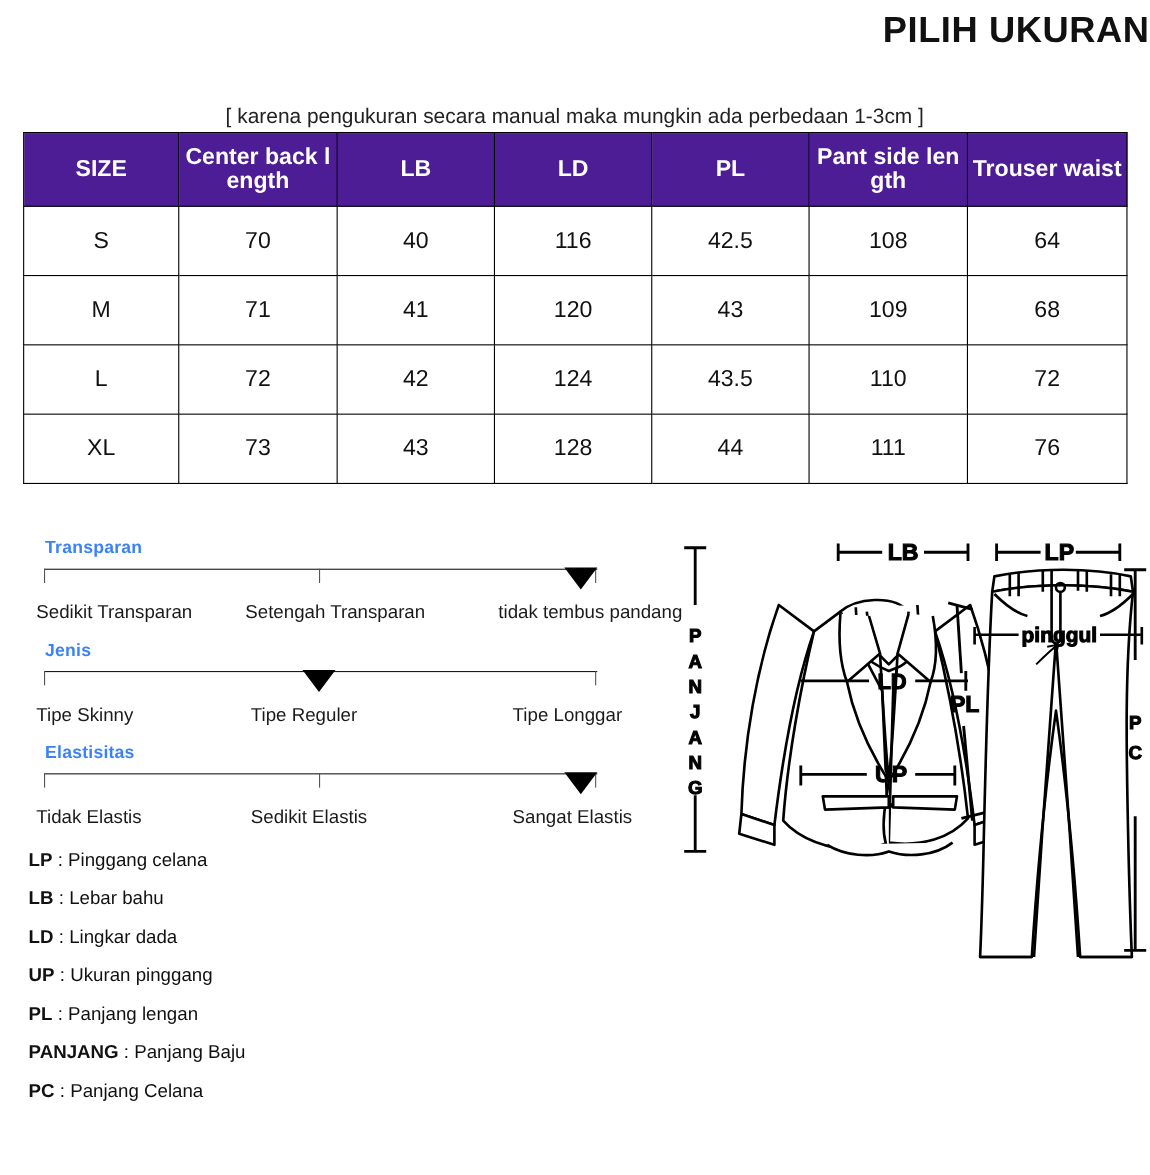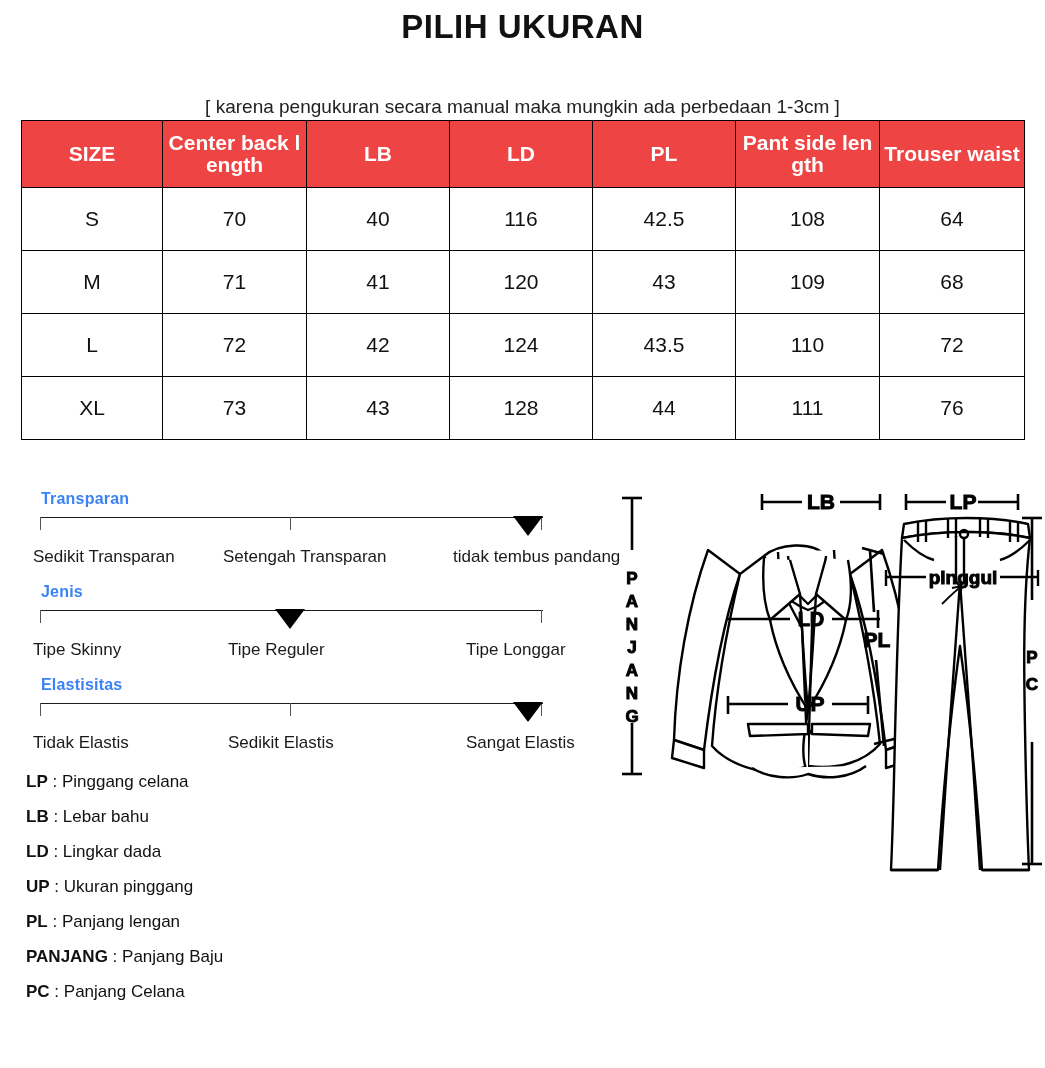--- a/index.html
+++ b/index.html
@@ -16,21 +16,21 @@
     color: #111111;
     overflow: hidden;
   }
 
   
   .page-title {
     position: absolute;
     top: 8px;
     left: 0;
     width: 1045px;
-    text-align: center;
+    text-align: right;
     font-size: 33px;
     font-weight: bold;
     letter-spacing: 0.5px;
     color: #111;
   }
   .page-subtitle {
     position: absolute;
     top: 68px;
     left: 0;
     width: 1045px;
@@ -54,21 +54,21 @@
     width: 1003px;
   }
   table.size-table th,
   table.size-table td {
     border: 1.5px solid #000000;
     text-align: center;
     vertical-align: middle;
     word-break: break-all;
   }
   table.size-table th {
-    background: #ef4444;
+    background: #4c1d95;
     color: #ffffff;
     font-size: 21px;
     font-weight: bold;
     height: 66px;
     line-height: 1.04;
     padding: 0 3px;
   }
   table.size-table td {
     background: #ffffff;
     color: #111111;

